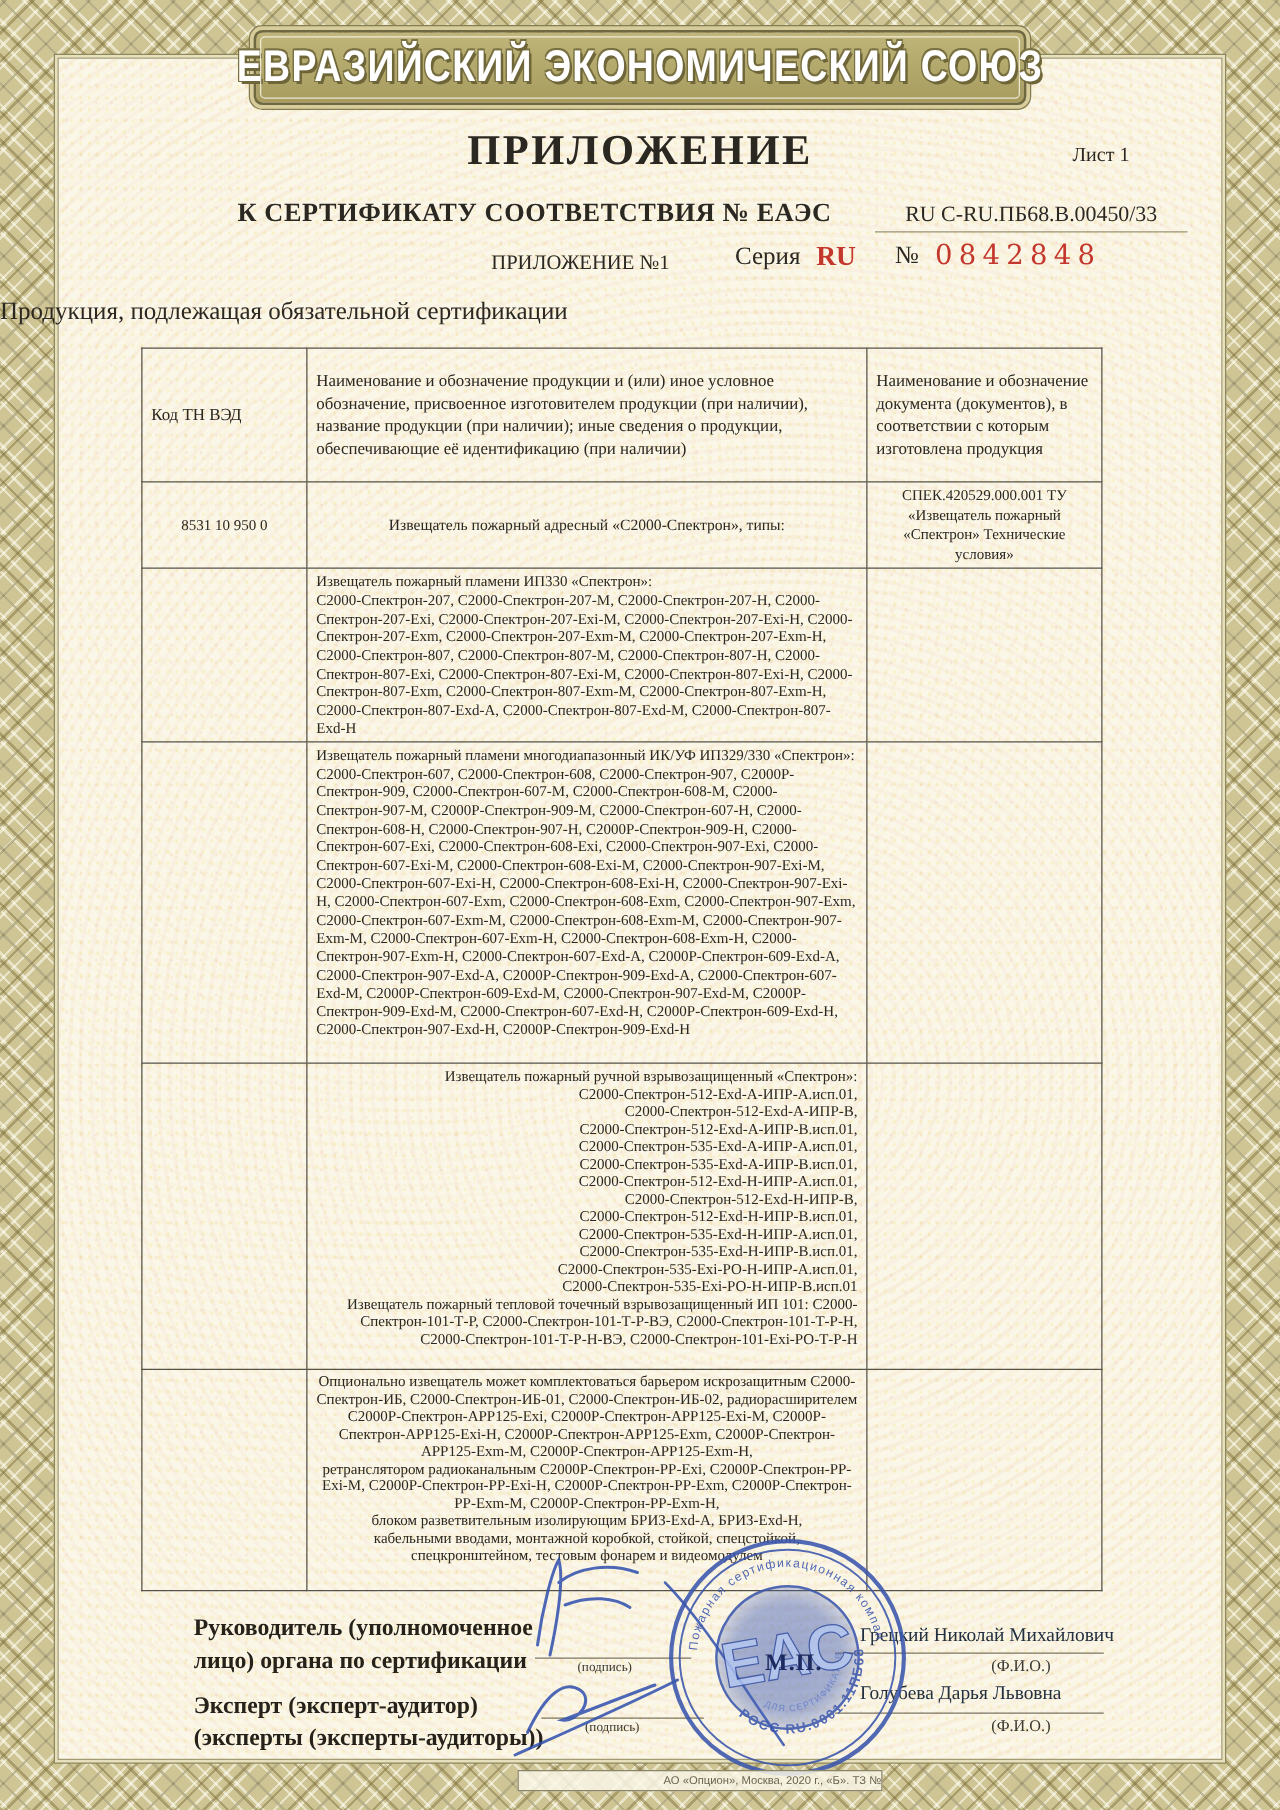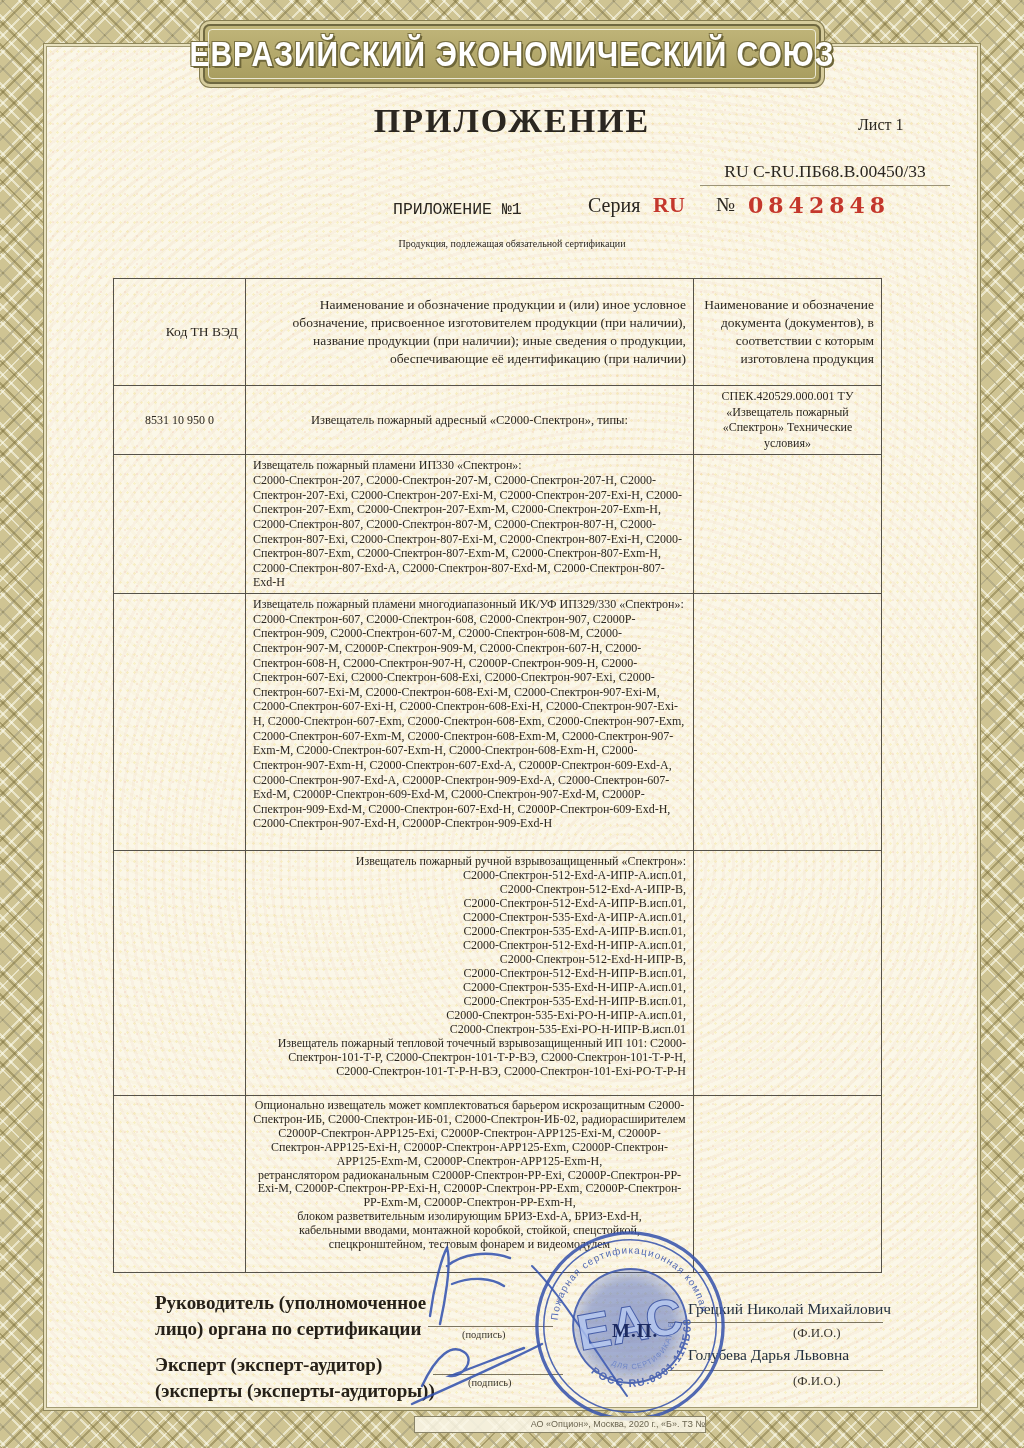--- a/index.html
+++ b/index.html
@@ -39,39 +39,39 @@
     font-family:"Liberation Sans","DejaVu Sans",sans-serif;
     font-weight:bold; font-size:30px; letter-spacing:1px; color:#ffffff;
     transform:scaleY(1.18); white-space:nowrap;
     text-shadow:2px 2px 0 #6e6639,-1px -1px 0 #7a7142,1px -1px 0 #7a7142,-1px 1px 0 #7a7142,1px 1px 0 #6e6639;
   }
   .abs{position:absolute;}
   .doc-title{top:102px; left:0; width:100%; text-align:center; font-size:34px; font-weight:bold; letter-spacing:2px;}
   .sheet{top:116px; left:858px; font-size:16px;}
   .cert-line-label{top:158px; left:190px; font-size:21px; font-weight:bold; letter-spacing:.5px;}
   .cert-number{top:161px; left:700px; width:250px; text-align:center; font-size:17.5px; border-bottom:1px solid #9b9378; padding-bottom:3px;}
-  .appendix-no{top:200px; left:393px; font-size:16.5px;font-family:Liberation Mono, monospace;}
+  .appendix-no{top:200px; left:393px; font-size:16.5px;}
   .series-label{top:194px; left:588px; font-size:20px;}
   .series-value{top:192px; left:653px; font-size:22px; font-weight:bold; color:#c4372c;}
   .num-sign{top:193px; left:716px; font-size:20px;}
-  .serial{top:192px; left:748px; font-size:22px; font-weight:bold; letter-spacing:5px; color:#c4372c; font-family:"DejaVu Serif",serif;}
-  .caption{top:238px; left:0; width:100%; text-align:center; font-size:10px;}
+  .serial{top:192px; left:748px; font-size:22px; font-weight:normal; letter-spacing:5px; color:#c4372c; font-family:"DejaVu Serif",serif;}
+  .caption{top:238px; left:0; width:100%; text-align:left; font-size:20px;}
 
   table.cert{
     position:absolute; left:113px; top:278px; width:723px;
     border-collapse:collapse; table-layout:fixed;
   }
   table.cert td{
     border:1px solid #55524a; vertical-align:middle; overflow:hidden;
     font-size:12px; line-height:1.22; padding:3px 7px;
   }
   .c-code{width:117px; text-align:center;}
   .c-prod{width:433px;}
   .c-doc{width:173px; text-align:center;}
-  tr.hdr td{height:100px; text-align:right; font-size:13.5px; line-height:1.32; vertical-align:middle;}
+  tr.hdr td{height:100px; text-align:left; font-size:13.5px; line-height:1.32; vertical-align:middle;}
   tr.r1 td{height:54px;}
   tr.r1 .c-prod{text-align:center; font-size:12.5px;}
   tr.r1 .c-doc{font-size:12px; line-height:1.3;}
   tr.body td{vertical-align:top;}
   tr.r2 td{height:124px;}
   tr.r3 td{height:250px;}
   tr.r4 td{height:238px; line-height:1.17;text-align:right;}
   tr.r5 td{height:170px; line-height:1.16;text-align:center;}
   .preline{white-space:pre-line;}
 
@@ -111,20 +111,21 @@
 <div class="page">
   <div class="paper"></div>
 
   <div class="banner">
     <span class="banner-text">ЕВРАЗИЙСКИЙ ЭКОНОМИЧЕСКИЙ СОЮЗ</span>
   </div>
 
   <div class="abs doc-title">ПРИЛОЖЕНИЕ</div>
   <div class="abs sheet">Лист 1</div>
 
+  <div class="abs cert-line-label">К СЕРТИФИКАТУ СООТВЕТСТВИЯ № ЕАЭС</div>
   <div class="abs cert-number">RU С-RU.ПБ68.В.00450/33</div>
 
   <div class="abs appendix-no">ПРИЛОЖЕНИЕ №1</div>
   <div class="abs series-label">Серия</div>
   <div class="abs series-value">RU</div>
   <div class="abs num-sign">№</div>
   <div class="abs serial">0842848</div>
 
   <div class="abs caption">Продукция, подлежащая обязательной сертификации</div>
 

